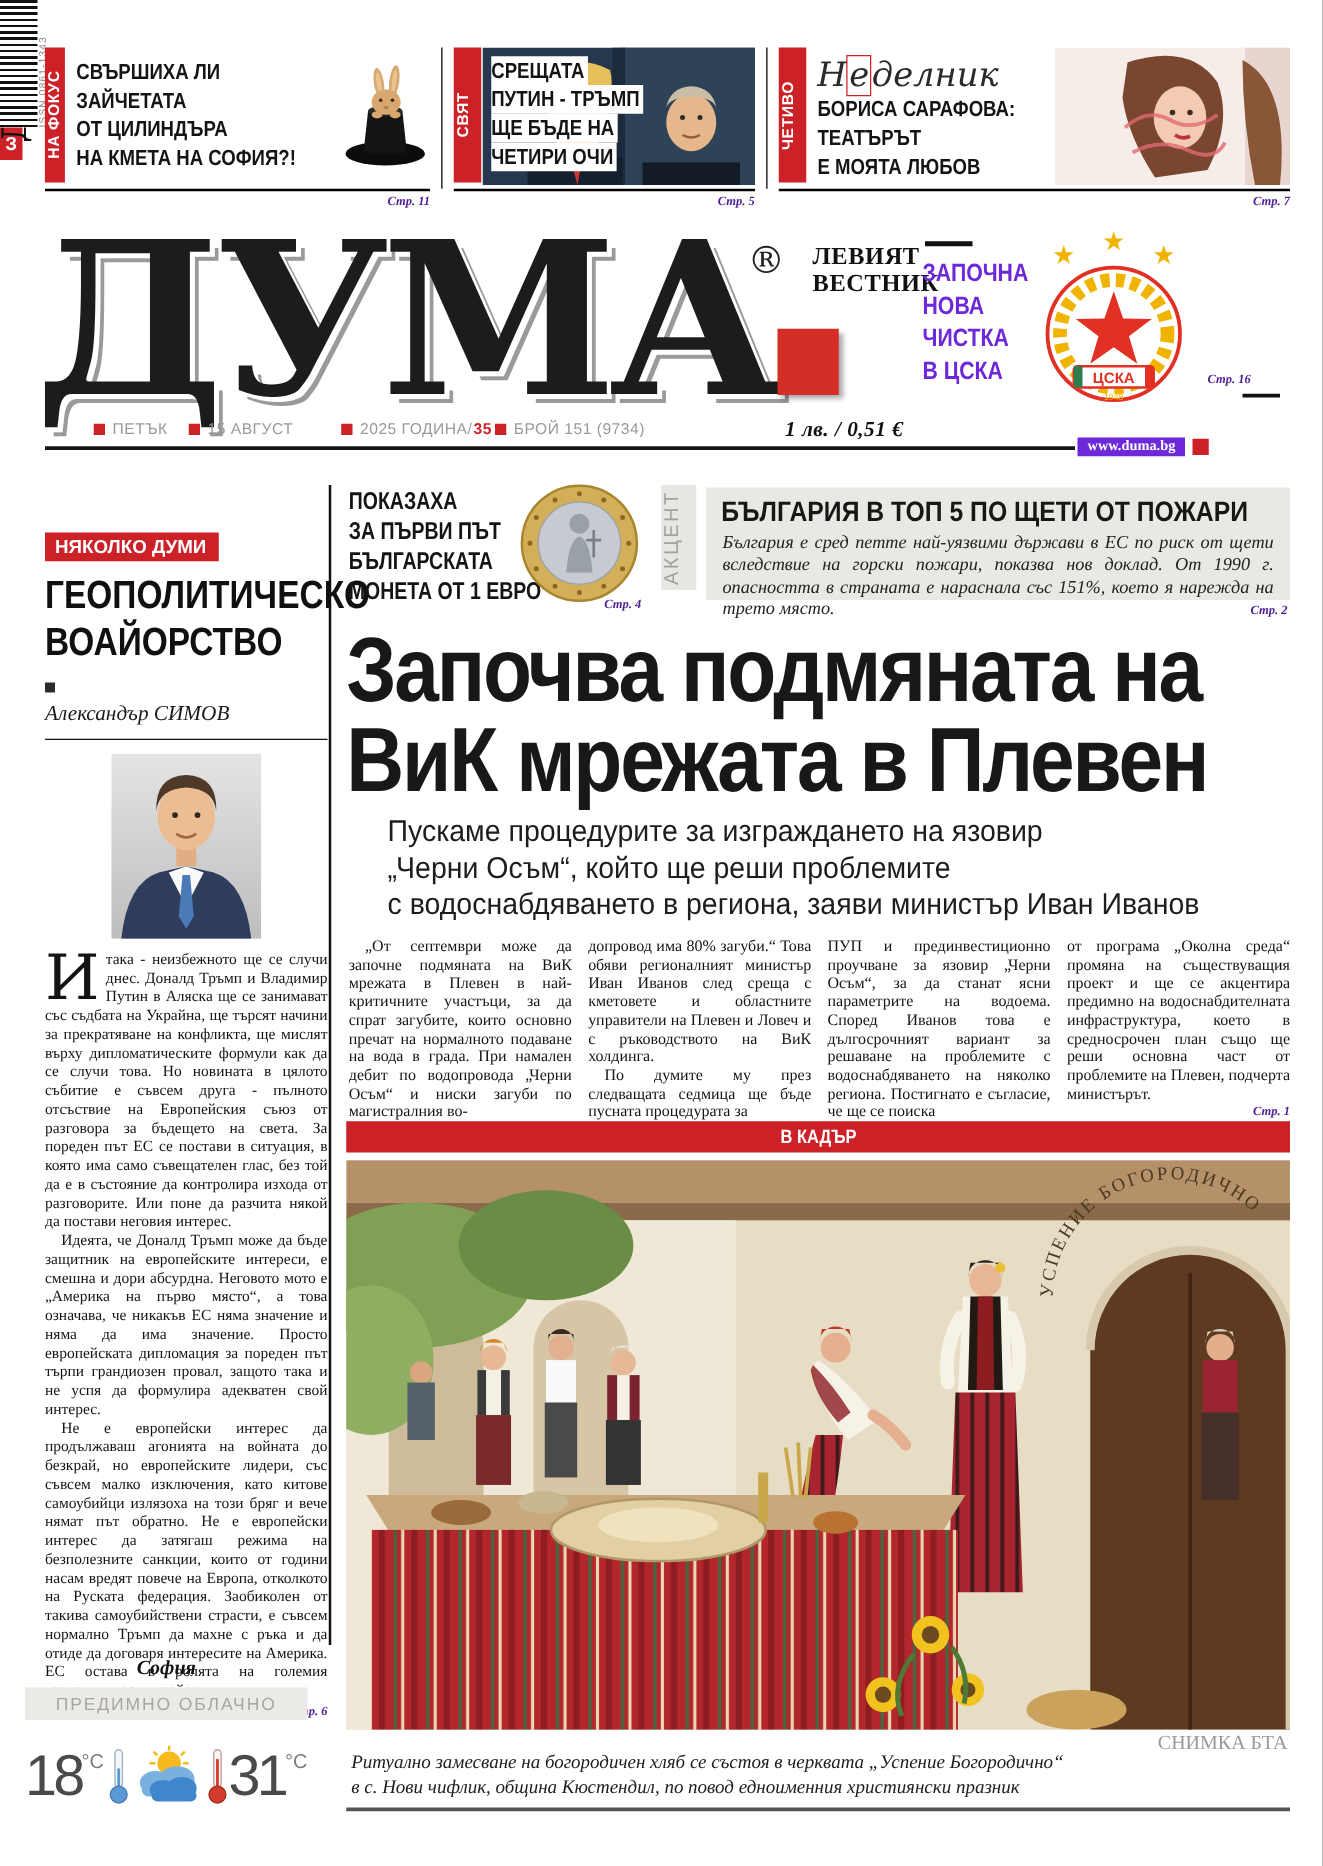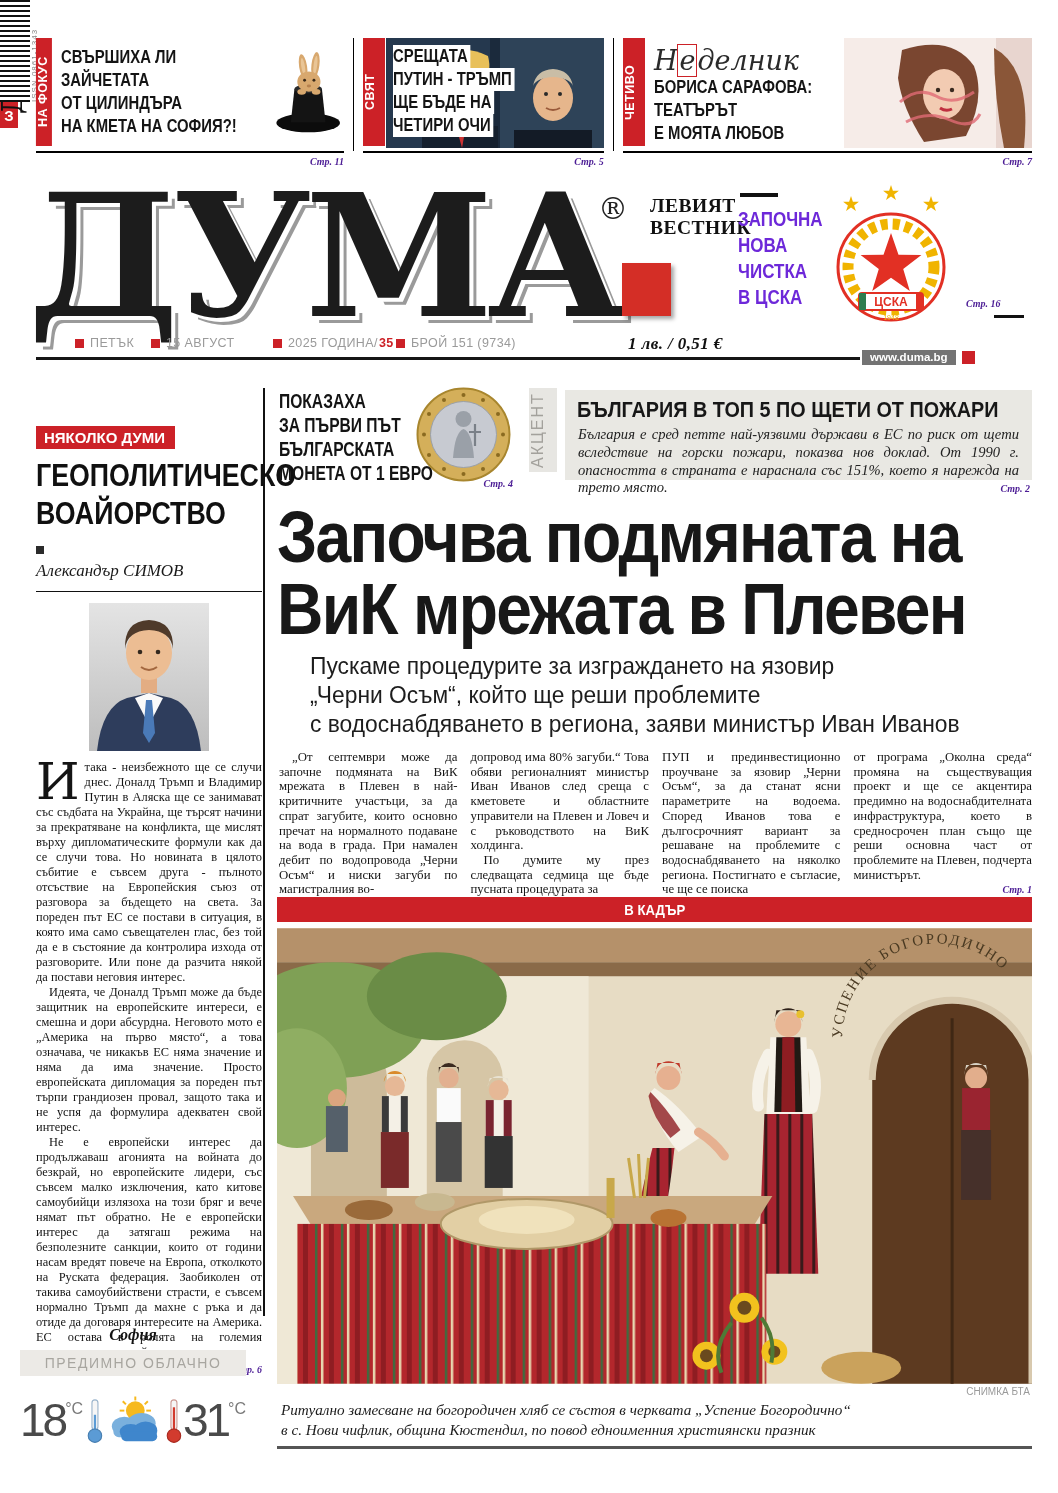--- a/index.html
+++ b/index.html
@@ -62,21 +62,21 @@
   
   .dateline{position:absolute;left:36px;top:334px;width:996px;height:22px;
             font-family:"Liberation Sans",sans-serif;font-size:12.5px;color:#9a9a9a;letter-spacing:.4px;}
   .dl-item{position:absolute;top:2px;display:flex;align-items:center;gap:6px;}
   .sq{width:9px;height:9px;background:#cc2127;display:inline-block;}
   .dl-red{color:#cc2127;font-weight:bold;}
   .dl-price{position:absolute;left:592px;top:0;font-family:"Liberation Serif",serif;font-weight:bold;
             font-style:italic;font-size:17px;color:#111;}
   .rule1{position:absolute;left:36px;top:357px;width:824px;height:3px;background:#151515;}
   .site{position:absolute;left:862px;top:350px;display:flex;align-items:center;gap:6px;}
-  .site .box{background:#737373;color:#fff;font-family:Liberation Sans, sans-serif;font-weight:bold;
+  .site .box{background:#6d28d9;color:#fff;font-family:Liberation Serif, serif;font-weight:bold;
              font-size:11.5px;padding:1px 8px 2px;}
   .site .sq2{width:13px;height:13px;background:#cc2127;}
 
   
   .opinion{position:absolute;left:36px;top:386px;width:226px;margin-top:40px;}
   .kicker{display:inline-block;background:#cc2127;color:#fff;font-size:15px;padding:3px 10px 3px 8px;}
   .op-title{margin-top:8px;}
   .op-line{height:38px;font-size:31.5px;line-height:37px;color:#101010;}
   .op-bullet{width:8px;height:8px;background:#2b2b2b;margin-top:13px;}
   .op-author{font-style:italic;font-size:17px;margin-top:7px;color:#1a1a1a;}
@@ -108,21 +108,21 @@
   .lead-sub{position:absolute;left:2px;top:266px;margin-left:31px;}
   .lead-sub .sl{height:29px;font-size:24px;line-height:28px;color:#1d1d1d;font-family:"Liberation Sans",sans-serif;}
   .lead-cols{position:absolute;left:2px;top:350px;width:753px;height:160px;display:flex;gap:13px;overflow:hidden;margin-top:14px;}
   .lcol{flex:1;font-size:12.8px;line-height:1.15;text-align:justify;color:#141414;}
   .lcol p{margin:0;}
   .lcol p.ind{text-indent:13px;}
   .lead-page{text-align:right;margin-top:2px;}
   .frame-bar{position:absolute;left:0;top:511px;width:755px;height:25px;background:#cc2127;color:#fff;
              text-align:center;font-size:15.5px;line-height:25px;}
   .photo{position:absolute;left:0;top:542px;width:755px;height:456px;overflow:hidden;}
-  .credit{position:absolute;right:2px;top:1000px;font-family:Liberation Sans, sans-serif;font-size:10px;color:#9a9a9a;}
+  .credit{position:absolute;right:2px;top:1000px;font-family:Liberation Serif, serif;font-size:16px;color:#9a9a9a;}
   .caption{position:absolute;left:4px;top:1014px;font-style:italic;font-size:15.2px;line-height:1.32;color:#1c1c1c;}
   .bottom-rule{position:absolute;left:0;top:1060px;width:755px;height:2.5px;background:#555;}
 
   
   .weather{position:absolute;left:20px;top:1326px;width:226px;}
   .w-city{text-align:center;font-weight:bold;font-style:italic;font-size:16px;}
   .w-cond{margin-top:6px;background:#eceae6;color:#a8a6a0;text-align:center;font-family:"Liberation Sans",sans-serif;
           font-size:14px;letter-spacing:1.5px;height:26px;line-height:26px;}
   .w-row{display:flex;align-items:center;justify-content:space-between;margin-top:14px;}
   .w-temp{font-family:"Liberation Sans",sans-serif;font-size:46px;color:#4a4a4a;letter-spacing:-3px;line-height:1;}

